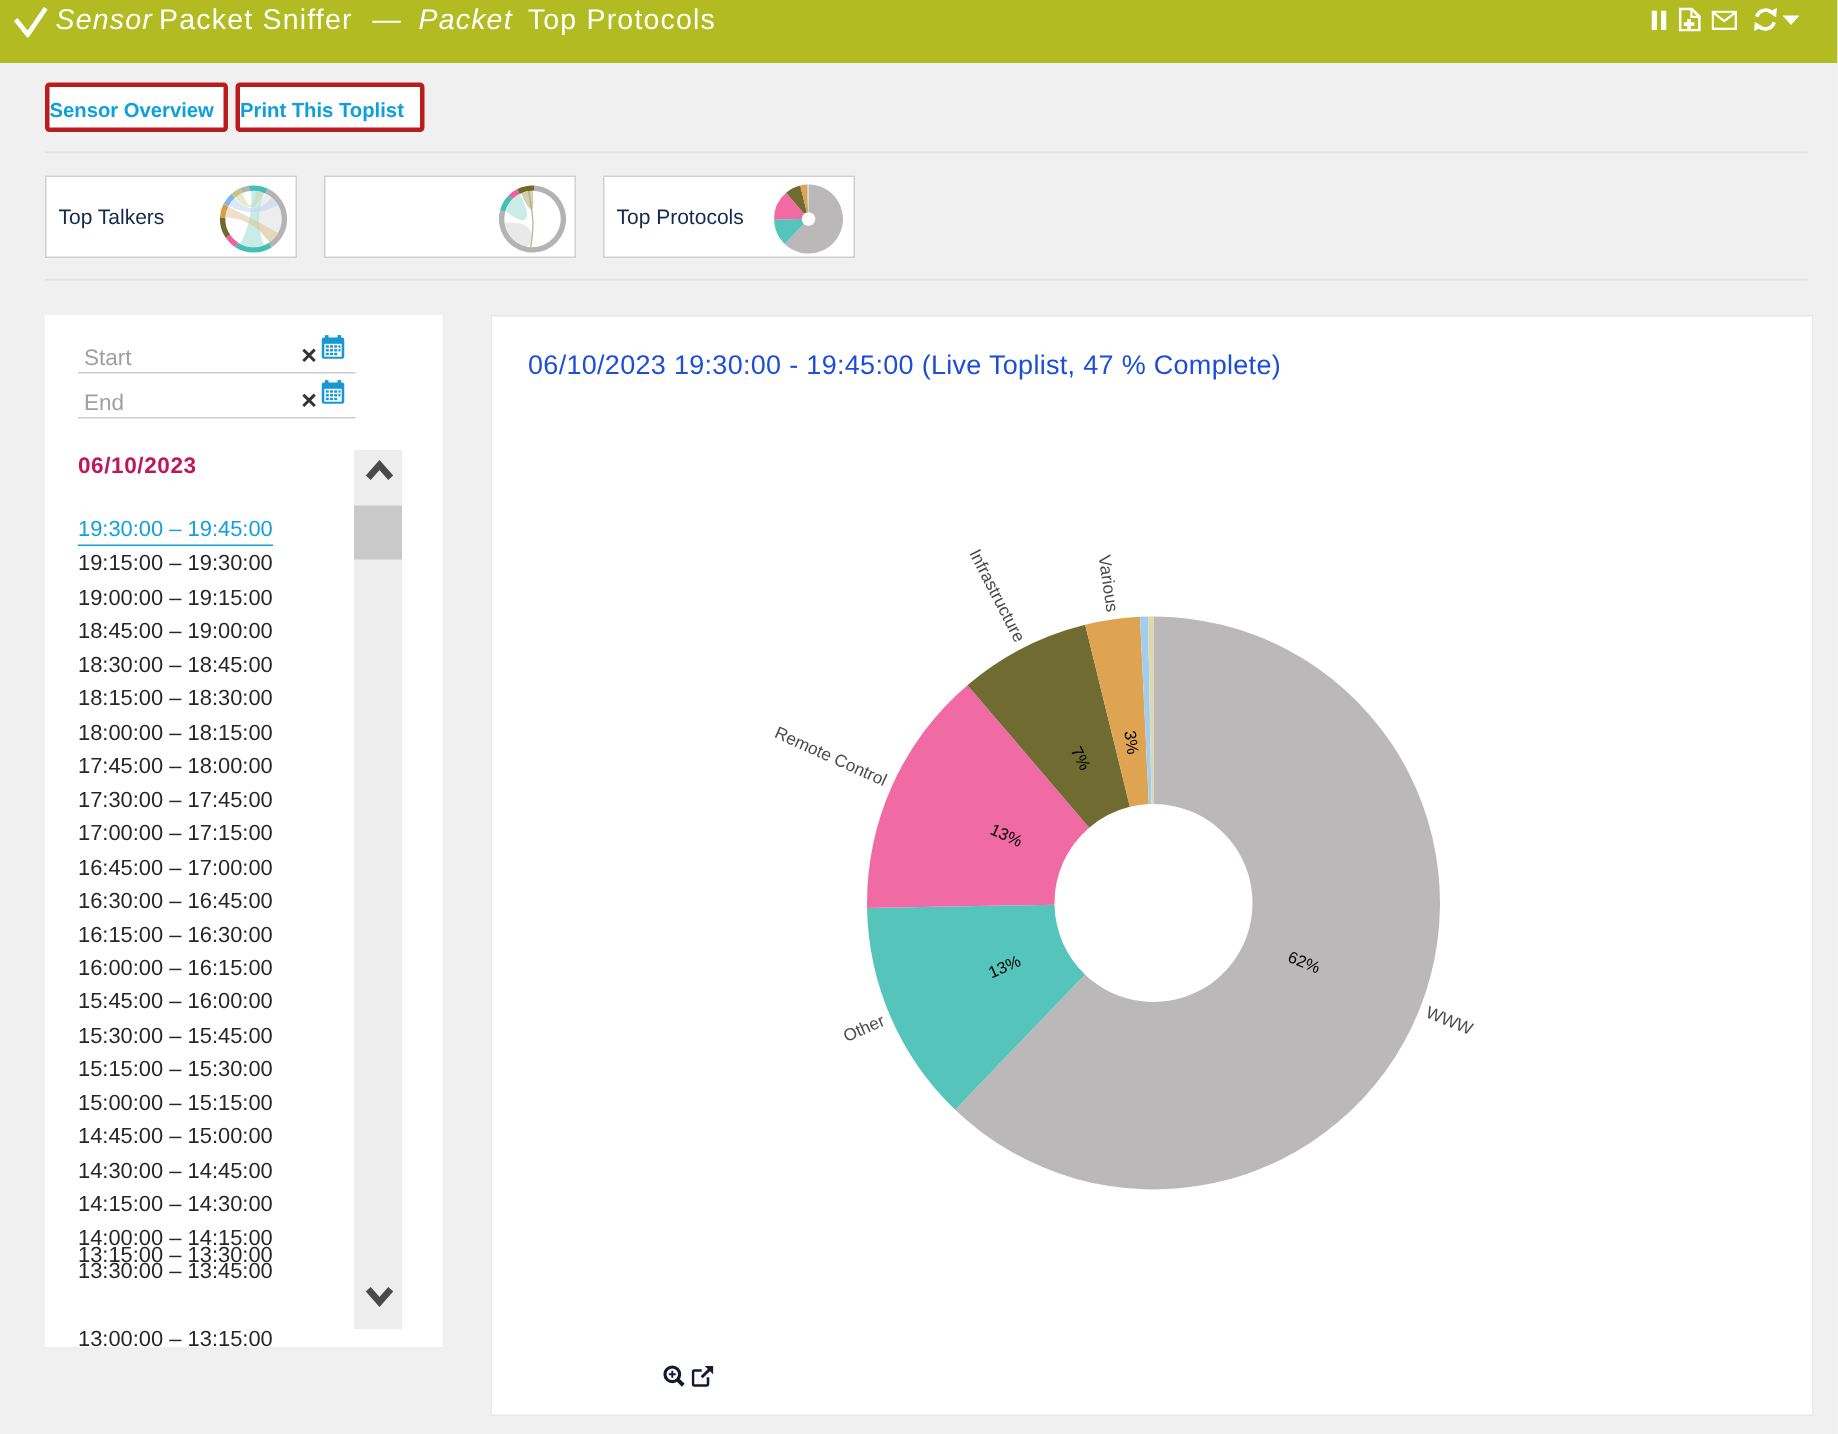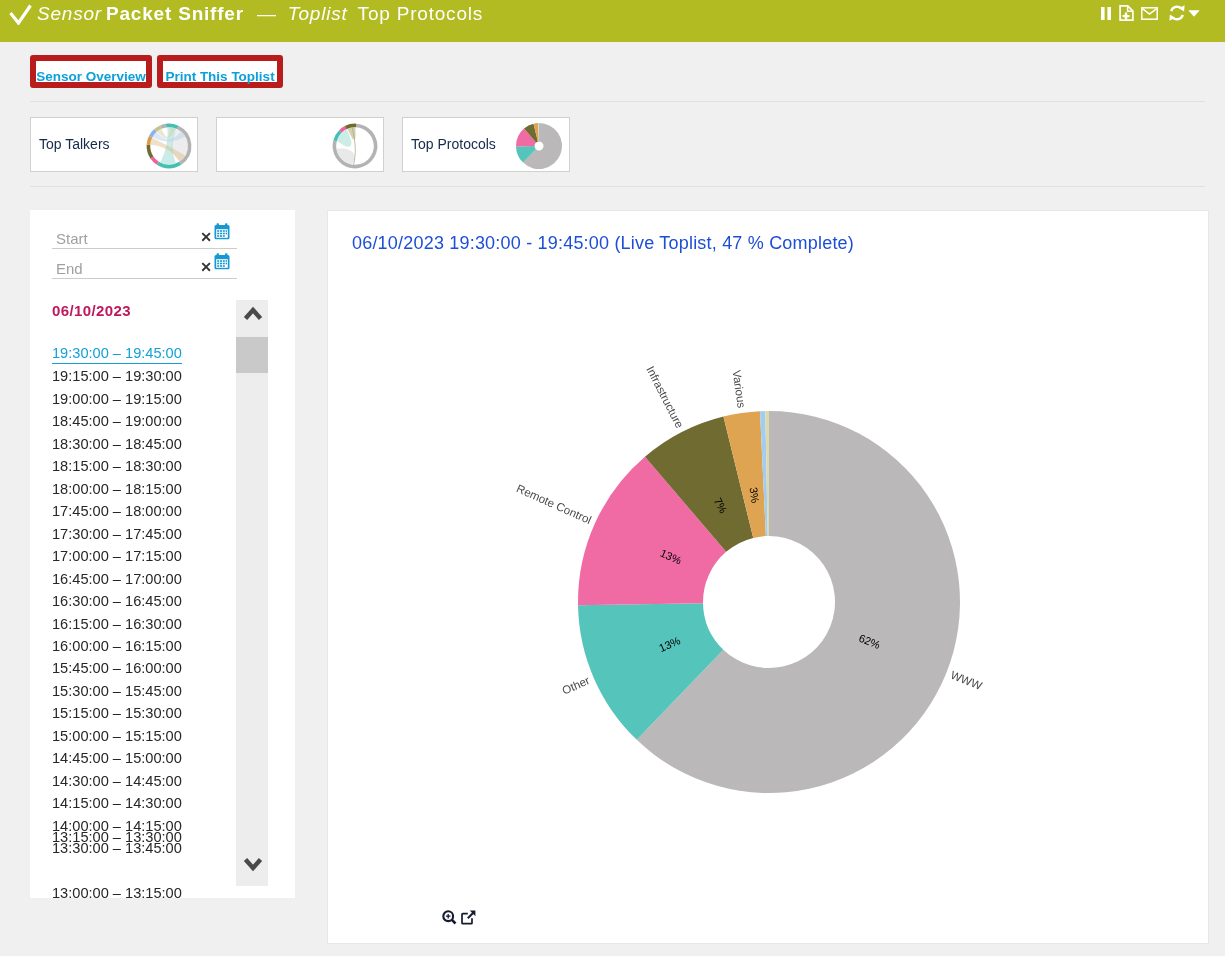--- a/index.html
+++ b/index.html
@@ -1,41 +1,41 @@
 <!DOCTYPE html>
 <html><head><meta charset="utf-8"><style>
 * { margin:0; padding:0; box-sizing:border-box; }
 html,body { width:1225px; height:956px; background:#f0f0f0; font-family:"Liberation Sans",sans-serif; position:relative; overflow:hidden; }
 .abs { position:absolute; }
 #hdr { left:0; top:0; width:1225px; height:42px; background:#b2bb21; color:#fff; }
 #hdr .t { position:absolute; left:37px; top:0; line-height:28px; font-size:19px; letter-spacing:0.8px; white-space:nowrap; }
 #hdr .it { font-style:italic; }
-#hdr .b { font-weight:bold;margin-top:26px; }
-.btn { position:absolute; top:55px; height:33px; background:#fff; border:6px solid #b91c1c; border-radius:3px; color:#0da0da; font-size:13.5px; font-weight:bold; text-align:center; line-height:31px; letter-spacing:0px; }
+#hdr .b { font-weight:normal;margin-top:26px; }
+.btn { position:absolute; top:55px; height:33px; background:#fff; border:3px solid #b91c1c; border-radius:3px; color:#0da0da; font-size:13.5px; font-weight:bold; line-height:31px; letter-spacing:0px; }
 .hline { position:absolute; left:30px; width:1175px; height:1px; background:#e0e0e0; }
 .tab { position:absolute; top:117px; width:168px; height:55px; background:#fff; border:1px solid #d0d0d0; }
 .tab .lbl { position:absolute; left:8px; top:0; line-height:53px; font-size:14px; color:#14294b; }
 .tab svg { position:absolute; right:3px; }
 #leftp { left:30px; top:210px; width:265px; height:688px; background:#fff; }
 .inp { position:absolute; left:22px; width:185px; border-bottom:1px solid #ccc; height:29px; font-size:15px; color:#a0a0a0; line-height:37px; padding-left:4px; }
 .ix { position:absolute; font-size:14px; font-weight:bold; color:#333; width:14px; text-align:center; }
 #datehdr { position:absolute; left:22px; top:92px; font-size:15px; font-weight:bold; color:#be185d; letter-spacing:0.4px; }
 #leftp .row, #leftp .sel { position:absolute; left:22px; font-size:14.6px; color:#262626; white-space:nowrap;margin-top:20px; }
 #leftp .sel { color:#12a0d9; border-bottom:1px solid #12a0d9; padding-bottom:2px; line-height:15px; }
 #sbar { position:absolute; left:206px; top:90px; width:32px; height:586px; background:#ededed; }
 #thumb { position:absolute; left:206px; top:127px; width:32px; height:36px; background:#c9c9c9; }
 #mainc { left:327px; top:210px; width:882px; height:734px; background:#fff; border:1px solid #e7e7e7; }
 #title { position:absolute; left:24px; top:22px; font-size:18px; letter-spacing:0.2px; color:#1d4ed8; }
 </style></head><body>
 
 <div class="abs" id="hdr">
   <svg class="abs" style="left:9px;top:4px" width="23" height="21" viewBox="0 0 23 21">
       <path d="M1.5 9 L9.5 19 L21.5 1.5" stroke="#fff" stroke-width="3.2" fill="none"></path>
     </svg>
-  <div class="t"><span class="it" style="margin-right:4px">Sensor</span><span class="b" style="margin-right:13px">Packet Sniffer</span><span style="margin-right:11px">—</span><span class="it" style="margin-right:10px">Toplist</span><span>Top Protocols</span></div>
+  <div class="t"><span class="it" style="margin-right:4px">Sensor</span><span class="b" style="margin-right:13px">Packet Sniffer</span><span style="margin-right:11px">—</span><span class="it" style="margin-right:10px">Packet</span><span>Top Protocols</span></div>
   <svg class="abs" style="left:1101px;top:7px" width="10" height="13" viewBox="0 0 10 13">
       <rect x="0" y="0" width="3.6" height="13" fill="#fff"></rect>
       <rect x="6.4" y="0" width="3.6" height="13" fill="#fff"></rect>
     </svg>
   <svg class="abs" style="left:1119px;top:5px" width="15" height="16" viewBox="0 0 15 16">
       <path d="M1.1 0.9 h7.6 l5.2 5.2 v9 h-12.8 z" fill="none" stroke="#fff" stroke-width="1.7"></path>
       <path d="M8.6 0.9 v5.3 h5.3" fill="none" stroke="#fff" stroke-width="1.5"></path>
       <path d="M7 7.6 v7 M3.5 11.1 h7" stroke="#fff" stroke-width="2.4" fill="none"></path>
     </svg>
   <svg class="abs" style="left:1141px;top:7px" width="17" height="13" viewBox="0 0 17 13">

